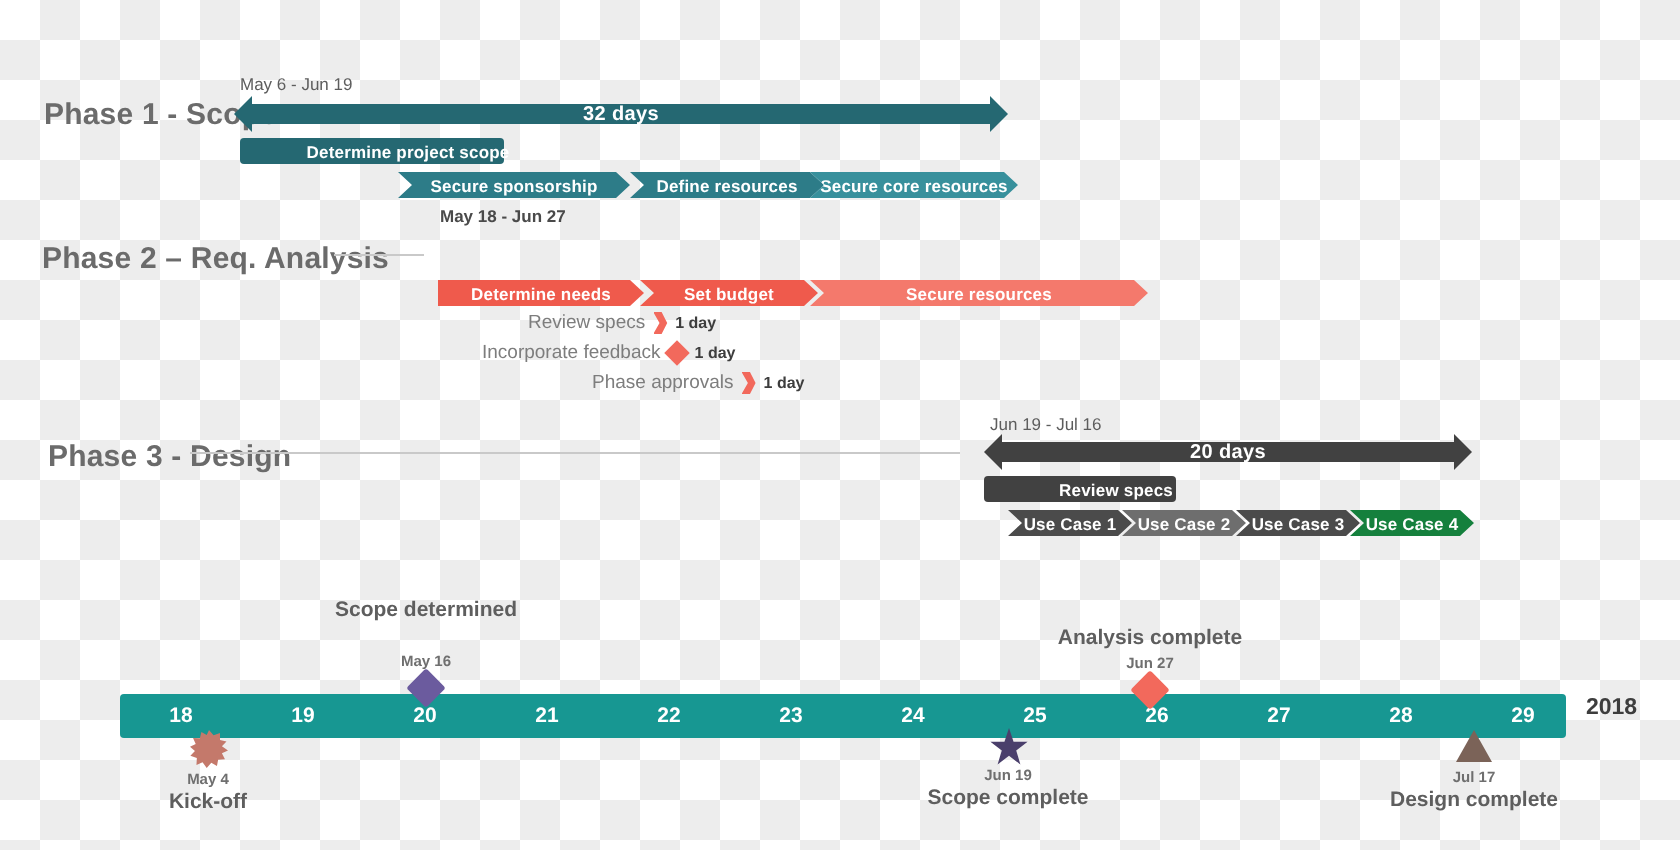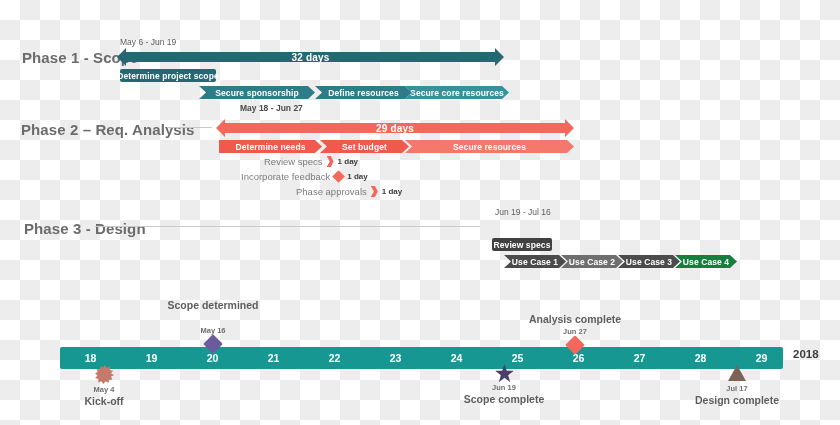--- a/index.html
+++ b/index.html
@@ -86,20 +86,21 @@
     height: 13px;
     border-radius: 2px;
     display: flex;
     align-items: center;
     justify-content: center;
     color: #ffffff;
     font-size: 8.5px;
     font-weight: bold;
     white-space: nowrap;
     letter-spacing: .1px;
+    padding-left: 36px;
   }
   .chev.flatleft {
     clip-path: polygon(0 0, calc(100% - 7px) 0, 100% 50%, calc(100% - 7px) 100%, 0 100%);
   }
 
   
   .oneday {
     position: absolute;
     display: flex;
     align-items: center;
@@ -225,25 +226,22 @@
   <div class="chev" style="left:315px; top:86px; width:97px; background:#2d7c88;">
     <span>Define resources</span>
   </div>
   <div class="chev" style="left:405px; top:86px; width:104px; background:#38909c;">
     <span>Secure core resources</span>
   </div>
 
   <div class="phase-label" style="left:21px; top:121px;">Phase 2 – Req. Analysis</div>
   <div class="leader" style="left:167px; top:127px; width:45px;"></div>
 
-  <div class="range-cap bold" style="left:220px; top:103px;padding-left:20px;">May 18 - Jun 27</div>
-
-  <div class="summary" style="left:216px; top:119px; width:358px; background:#f2695c;">
-    <span>29 days</span>
-  </div>
+  <div class="range-cap bold" style="left:220px; top:103px;">May 18 - Jun 27</div>
+
 
   <div class="chev flatleft" style="left:219px; top:140px; width:103px; background:#ef5a4c;">
     <span>Determine needs</span>
   </div>
   <div class="chev" style="left:320px; top:140px; width:89px; background:#ef5a4c;">
     <span>Set budget</span>
   </div>
   <div class="chev" style="left:405px; top:140px; width:169px; background:#f4796c;">
     <span>Secure resources</span>
   </div>
@@ -264,20 +262,23 @@
     <span class="nm">Phase approvals</span>
     <span class="glyph-chev"></span>
     <span class="dy">1 day</span>
   </div>
 
   <div class="phase-label" style="left:24px; top:220px;">Phase 3 - Design</div>
   <div class="leader" style="left:95px; top:226px; width:385px;"></div>
 
   <div class="range-cap" style="left:495px; top:207px;">Jun 19 - Jul 16</div>
 
+  <div class="summary" style="left:492px; top:217px; width:244px; background:#414141;">
+    <span>20 days</span>
+  </div>
 
   <div class="box" style="left:492px; top:238px; width:60px; background:#414141;">
     <span>Review specs</span>
   </div>
 
   <div class="chev" style="left:504px; top:255px; width:62px; background:#4b4b4b;">
     <span>Use Case 1</span>
   </div>
   <div class="chev" style="left:561px; top:255px; width:62px; background:#6e6e6e;">
     <span>Use Case 2</span>

